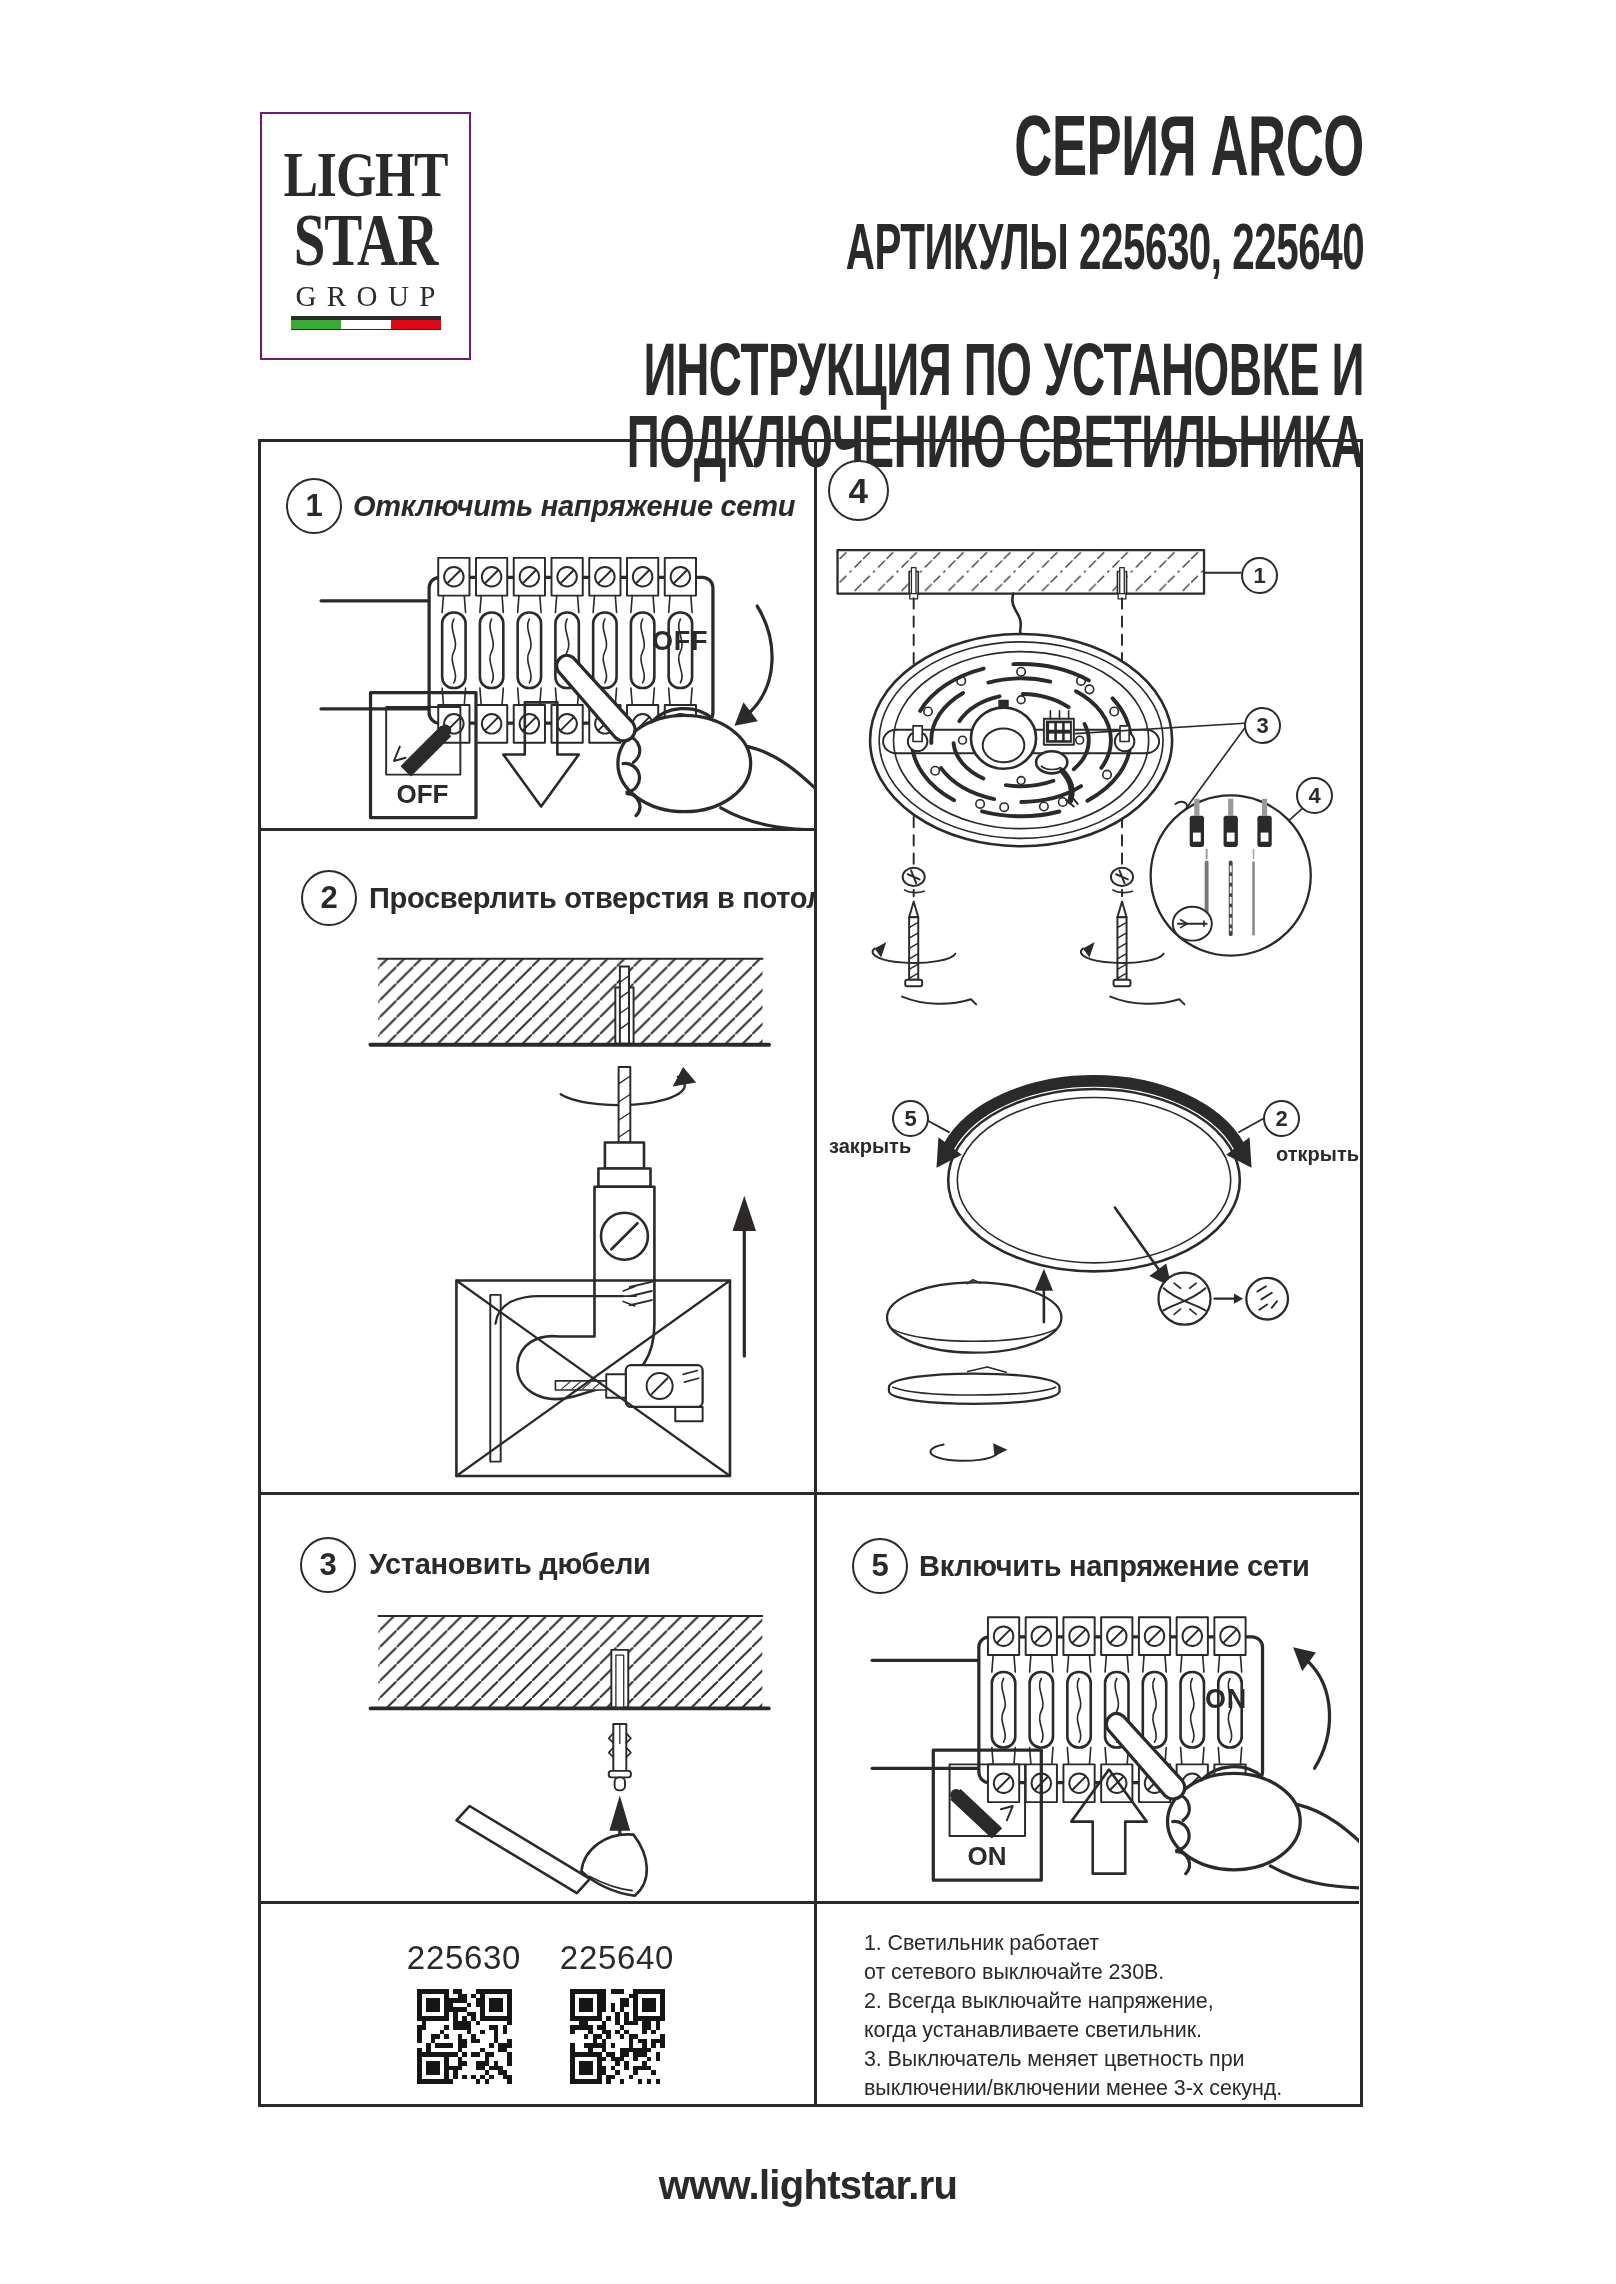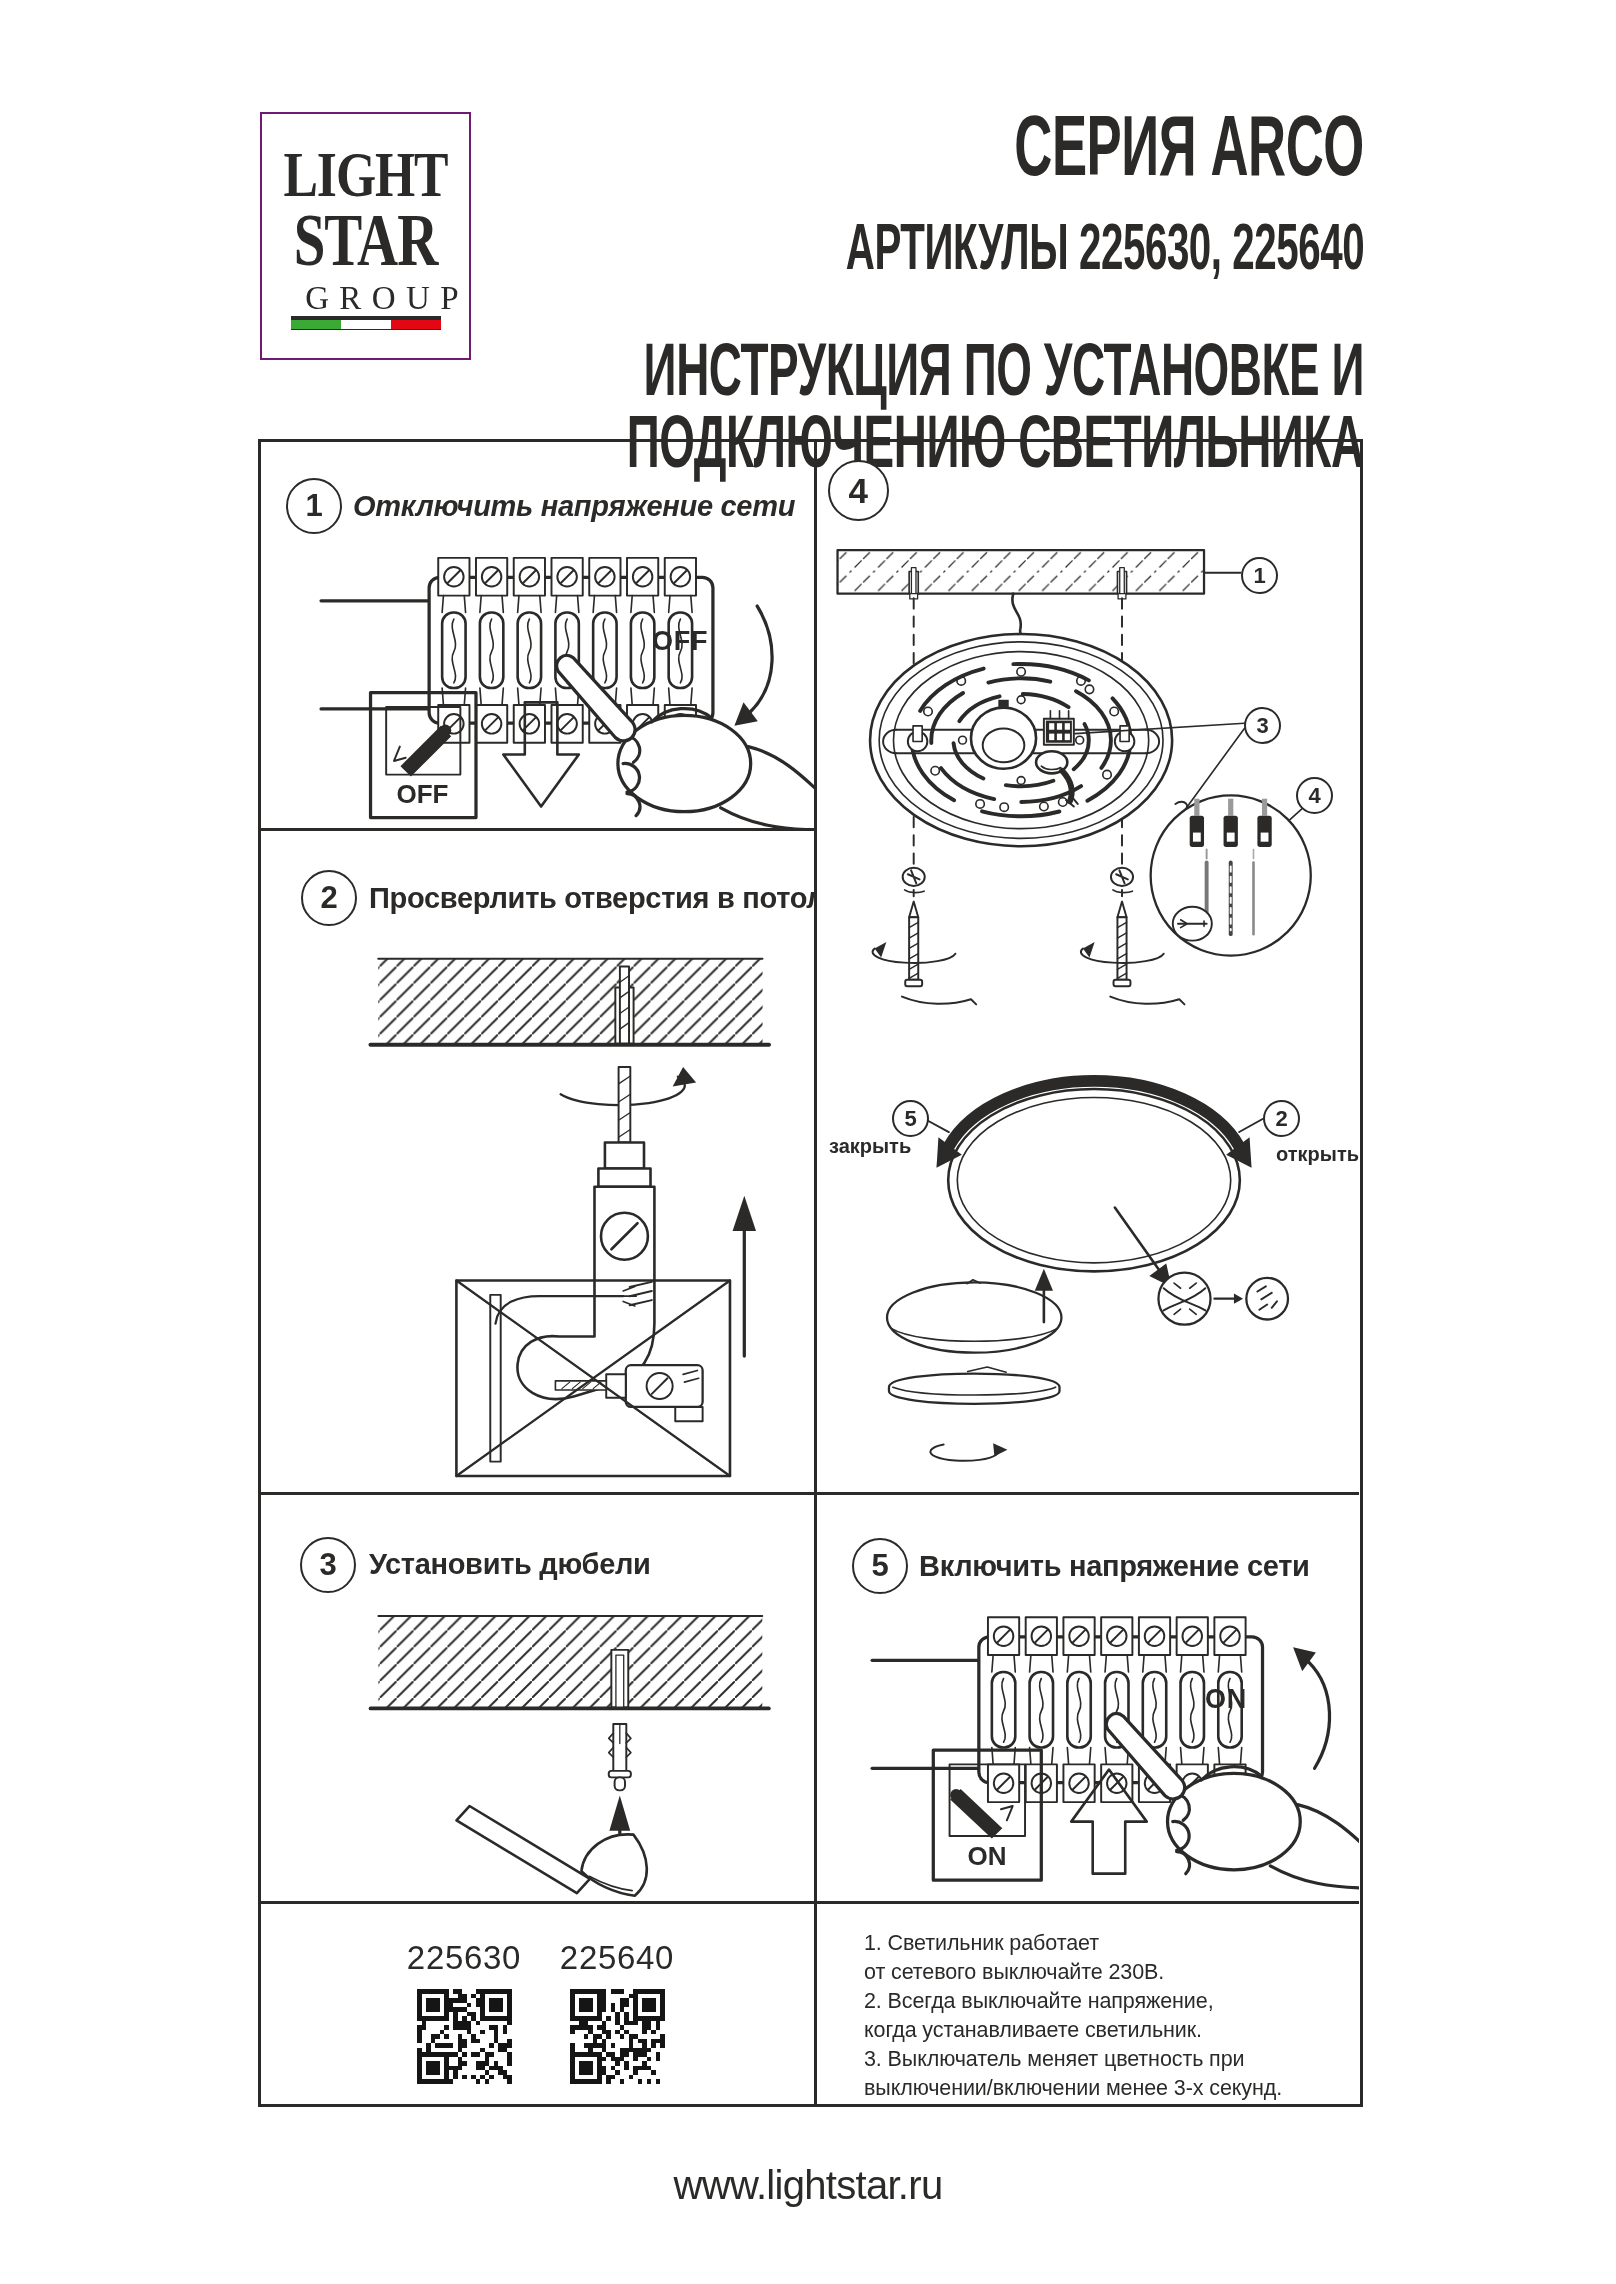--- a/index.html
+++ b/index.html
@@ -6,22 +6,22 @@
   .page{position:relative;width:1616px;height:2284px;background:#ffffff;overflow:hidden;
         font-family:"Liberation Sans",sans-serif;color:#2b2a29;}
   
   .logo-box{position:absolute;left:260px;top:112px;width:207px;height:244px;border:2px solid #701a75;}
   .logo-light{position:absolute;left:0;top:30px;width:100%;text-align:center;
       font-family:"Liberation Serif",serif;font-weight:bold;font-size:63px;line-height:1;
       transform:scaleX(0.82);letter-spacing:-1.3px;}
   .logo-star{position:absolute;left:0;top:90px;width:100%;text-align:center;
       font-family:"Liberation Serif",serif;font-weight:bold;font-size:73px;line-height:1;
       transform:scaleX(0.78);letter-spacing:-1.3px;}
-  .logo-group{position:absolute;left:0;top:168px;width:100%;text-align:right;
-      font-family:"Liberation Serif",serif;font-size:33px;letter-spacing:10.4px;text-indent:10.4px;line-height:1;}
+  .logo-group{position:absolute;left:0;top:168px;width:100%;text-align:center;
+      font-family:"Liberation Serif",serif;font-size:29px;letter-spacing:10.4px;text-indent:10.4px;line-height:1;}
   .logo-flag{position:absolute;left:29px;top:202px;width:150px;height:11.7px;border-top:3.3px solid #2b2a29;
       display:flex;}
   .logo-flag span{flex:1;height:8.5px;border-top:0.7px solid #2b2a29;border-bottom:0.7px solid #2b2a29;}
   .title-line{position:absolute;right:252px;white-space:nowrap;font-weight:bold;line-height:1;
       transform:scaleX(0.62);transform-origin:100% 50%;letter-spacing:-0.7px;}
   
   .grid{position:absolute;left:258px;top:439px;width:1105px;height:1668px;border:3.3px solid #2b2a29;box-sizing:border-box;}
   .gline{position:absolute;background:#2b2a29;}
   .cell{position:absolute;overflow:hidden;}
   .stepnum{position:absolute;border:2.6px solid #2b2a29;border-radius:50%;background:#fff;
@@ -30,21 +30,21 @@
   .callout{position:absolute;width:33px;height:33px;border:2px solid #2b2a29;border-radius:50%;background:#fff;
       display:flex;align-items:center;justify-content:center;font-size:22px;font-weight:bold;}
   .biglabel{position:absolute;font-size:20px;font-weight:bold;}
   .swlabel{position:absolute;font-size:27px;font-weight:bold;letter-spacing:0.7px;}
   .inslabel{position:absolute;font-size:26px;font-weight:bold;text-align:center;}
   
   .qrlabel{position:absolute;width:156px;text-align:center;font-size:33px;letter-spacing:0.7px;}
   .qrbox{position:absolute;width:103px;height:103px;}
   .notes{position:absolute;left:48px;top:25px;font-size:21.5px;line-height:29px;letter-spacing:-0.1px;}
   .footer{position:absolute;left:258px;top:2163px;width:1100px;text-align:center;
-      font-size:40px;font-weight:normal;letter-spacing:-0.7px;}
+      font-size:40px;font-weight:bold;letter-spacing:-0.7px;}
   svg{position:absolute;left:0;top:0;}
 </style>
 </head>
 <body>
 
 <div class="page">
 
   <svg width="0" height="0" aria-hidden="true">
     <defs>
       <pattern id="hatch" patternUnits="userSpaceOnUse" width="26" height="26">

